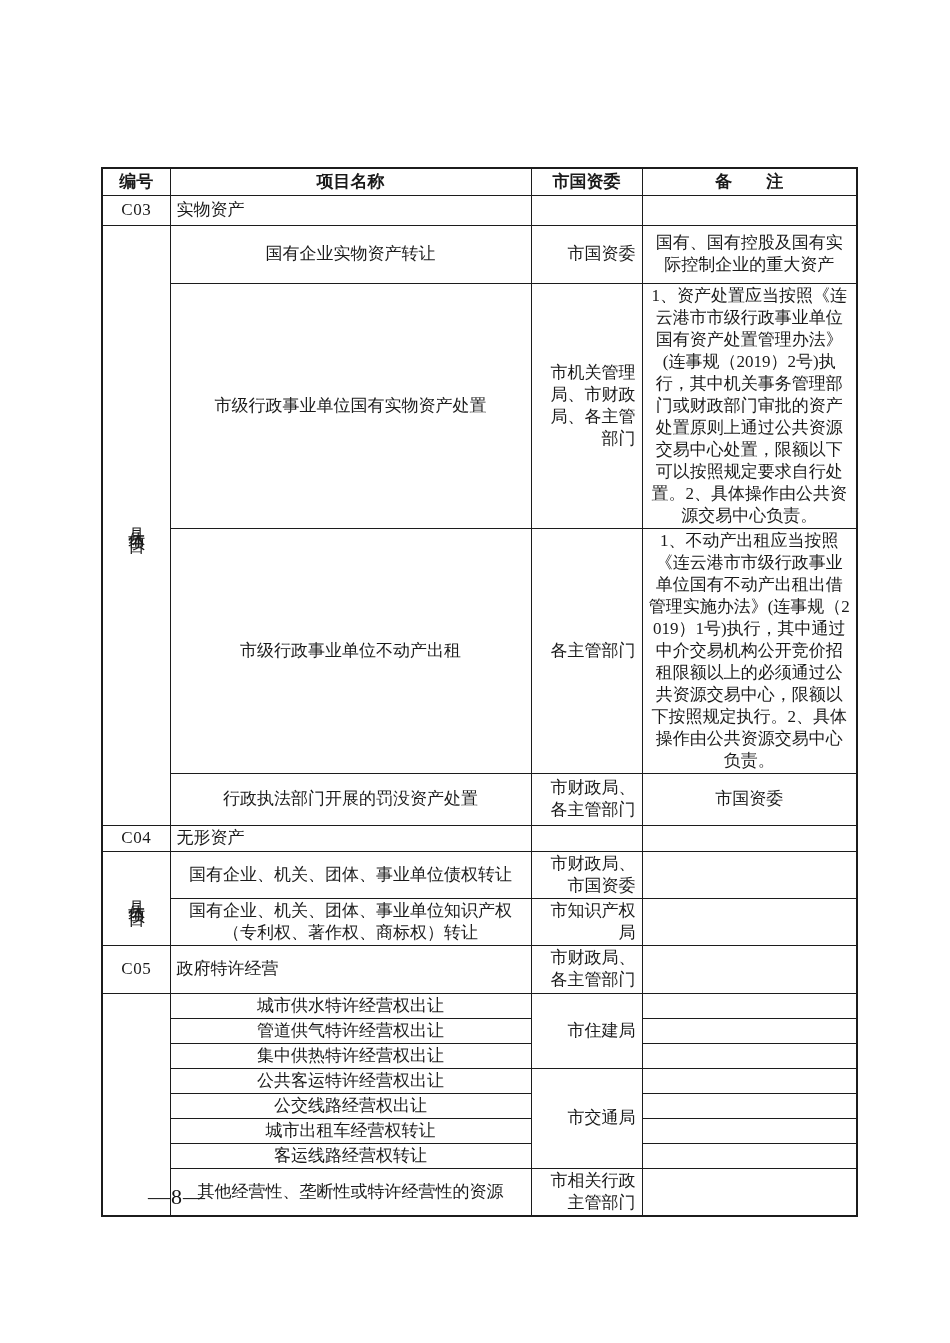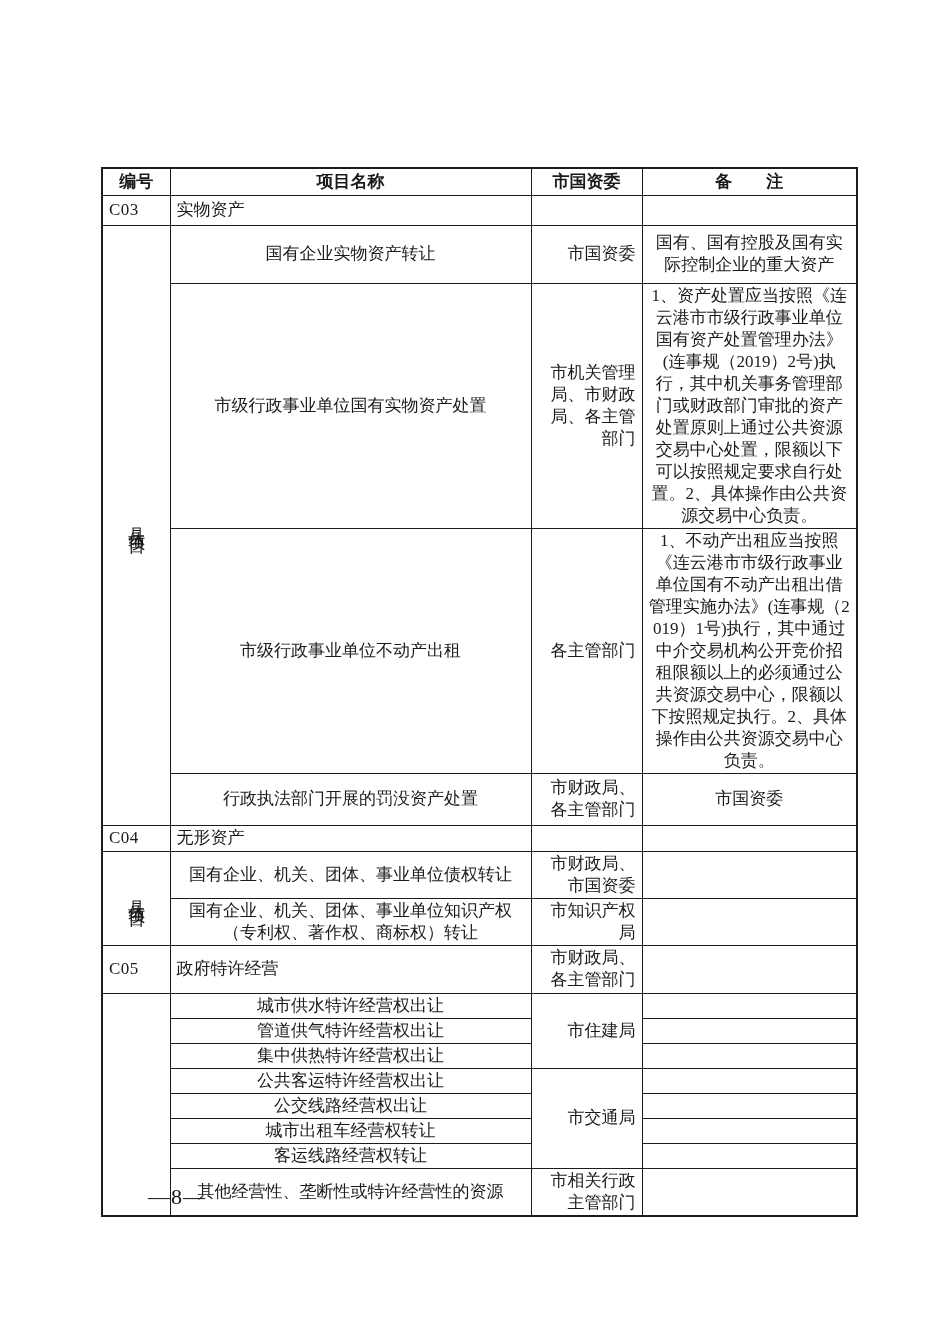--- a/index.html
+++ b/index.html
@@ -35,21 +35,21 @@
     overflow: hidden;
   }
   td.hd {
     font-family: "Liberation Sans", sans-serif;
     font-weight: bold;
     text-align: center;
     font-size: 17.5px;
     padding: 0 2px;
   }
   td.idcell {
-    text-align: left;
+    text-align: center;
     font-family: "Liberation Serif", serif;
     font-size: 17px;
     letter-spacing: 0.5px;
   }
   td.section-name {
     font-family: "Liberation Sans", sans-serif;
     font-weight: normal;
     font-size: 17.5px;
     padding-left: 8px;
     text-align: left;

